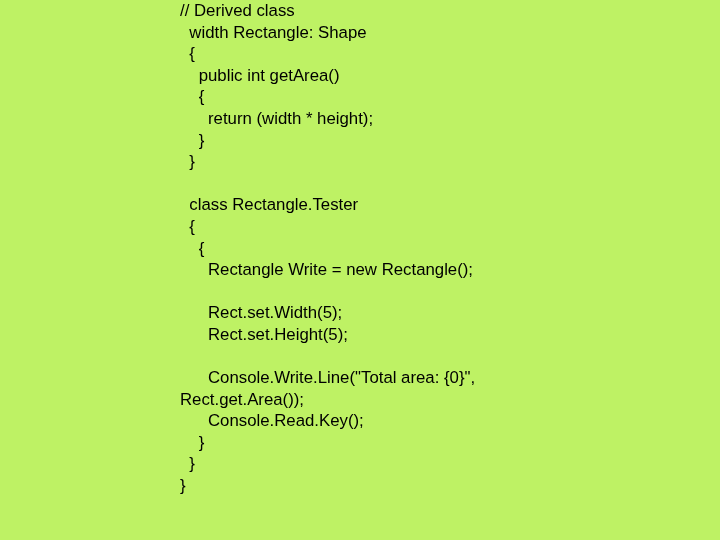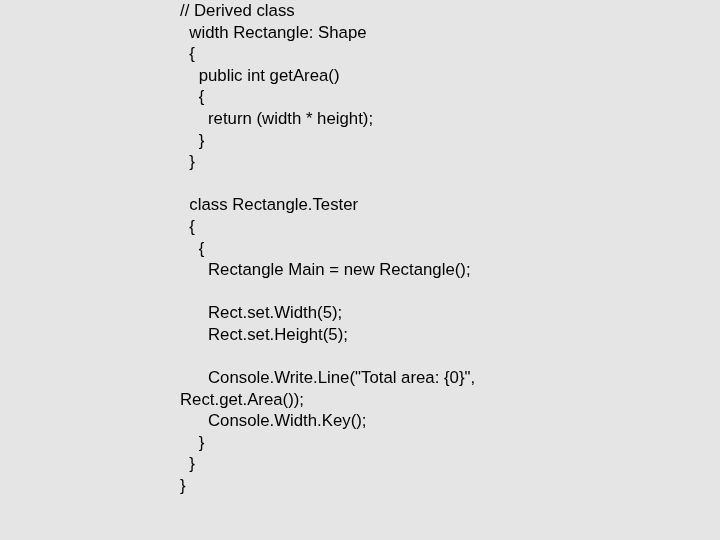--- a/index.html
+++ b/index.html
@@ -11,21 +11,21 @@
     height: 540px;
     background: #ffffff;
     font-family: "Liberation Sans", sans-serif;
     color: #000000;
     overflow: hidden;
   }
   #slide {
     position: relative;
     width: 720px;
     height: 540px;
-    background: #e5e5e5;
+    background: #bef264;
   }
   #code-block {
     position: absolute;
     left: 180px;
     top: 0px;
     width: 330px;
     font-size: 16.8px;
     line-height: 21.6px;
     color: #000000;
     white-space: normal;
@@ -52,24 +52,24 @@
       <div class="code-line">  {</div>
       <div class="code-line">    public int getArea()</div>
       <div class="code-line">    {</div>
       <div class="code-line">      return (width * height);</div>
       <div class="code-line">    }</div>
       <div class="code-line">  }</div>
       <div class="code-line blank">&nbsp;</div>
       <div class="code-line">  class Rectangle.Tester</div>
       <div class="code-line">  {</div>
       <div class="code-line">    {</div>
-      <div class="code-line">      Rectangle Main = new Rectangle();</div>
+      <div class="code-line">      Rectangle Write = new Rectangle();</div>
       <div class="code-line blank">&nbsp;</div>
       <div class="code-line">      Rect.set.Width(5);</div>
       <div class="code-line">      Rect.set.Height(5);</div>
       <div class="code-line blank">&nbsp;</div>
       <div class="code-line">      Console.Write.Line("Total area: {0}", Rect.get.Area());</div>
-      <div class="code-line">      Console.Width.Key();</div>
+      <div class="code-line">      Console.Read.Key();</div>
       <div class="code-line">    }</div>
       <div class="code-line">  }</div>
       <div class="code-line">}</div>
     </div>
 </div>
 
 </body></html>

